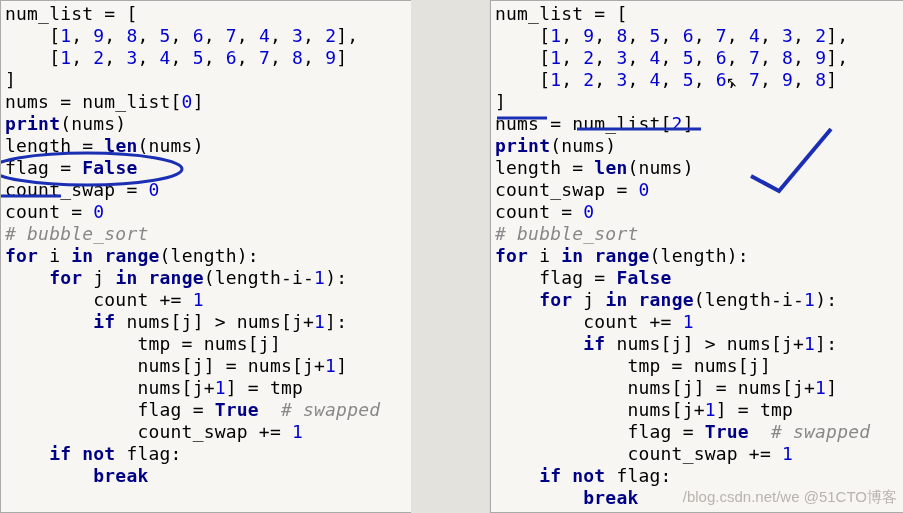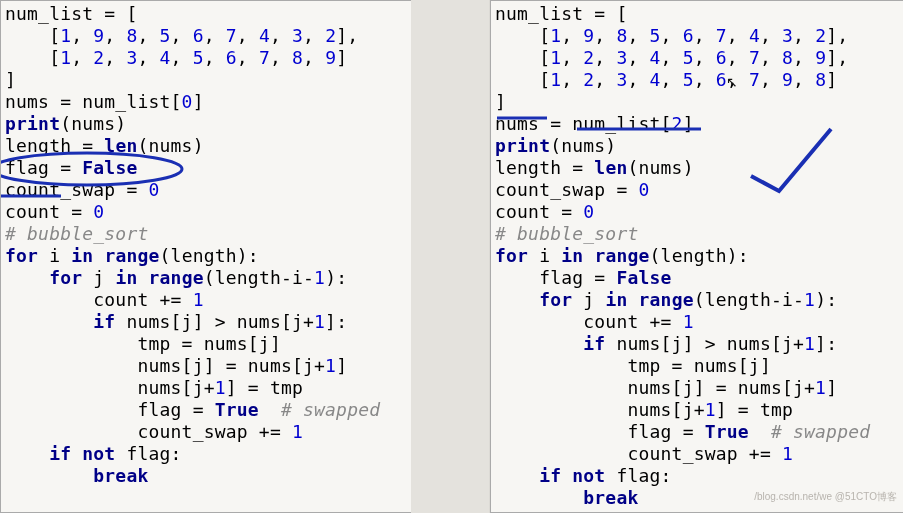--- a/index.html
+++ b/index.html
@@ -4,21 +4,21 @@
 <style>
   html,body{margin:0;padding:0;width:903px;height:513px;background:#dcdad5;font-family:"Courier New",monospace;font-size:18px;line-height:22px;overflow:hidden;}
   .panel{position:absolute;top:0;bottom:0;background:#f7f6f3;border:1px solid #aaa;overflow:hidden;}
   .left{left:0;width:410px;}
   .right{left:490px;width:412px;}
   pre{margin:0;padding:2px 12px 2px 4px;white-space:pre;color:#000;letter-spacing:.2px;}
   .tok-kw{color:#000087;font-weight:bold;}
   .tok-num{color:#0000d0;}
   .tok-cmt{color:#888;font-style:italic;}
   .tok-id{color:#000;}
-  .wm{position:absolute;right:6px;bottom:4px;font-size:10px;color:#b8b4ae;font-family:Arial,sans-serif;}
+  .wm{position:absolute;right:6px;bottom:4px;font-size:15px;color:#b8b4ae;font-family:Arial,sans-serif;}
   svg.anno{position:absolute;top:0;left:0;}
   .gap{position:absolute;left:411px;top:0;bottom:0;width:78px;background:#e4e2dd;}
   .cursor{color:#111;font-family:Arial,sans-serif;}
 </style>
 </head>
 <body>
 
 <div class="panel left">
   <pre id="left-pre"><span class="tok-id">num_list </span><span class="tok-id">= [</span>
 <span class="tok-id">    [</span><span class="tok-num">1</span><span class="tok-id">, </span><span class="tok-num">9</span><span class="tok-id">, </span><span class="tok-num">8</span><span class="tok-id">, </span><span class="tok-num">5</span><span class="tok-id">, </span><span class="tok-num">6</span><span class="tok-id">, </span><span class="tok-num">7</span><span class="tok-id">, </span><span class="tok-num">4</span><span class="tok-id">, </span><span class="tok-num">3</span><span class="tok-id">, </span><span class="tok-num">2</span><span class="tok-id">],</span>

